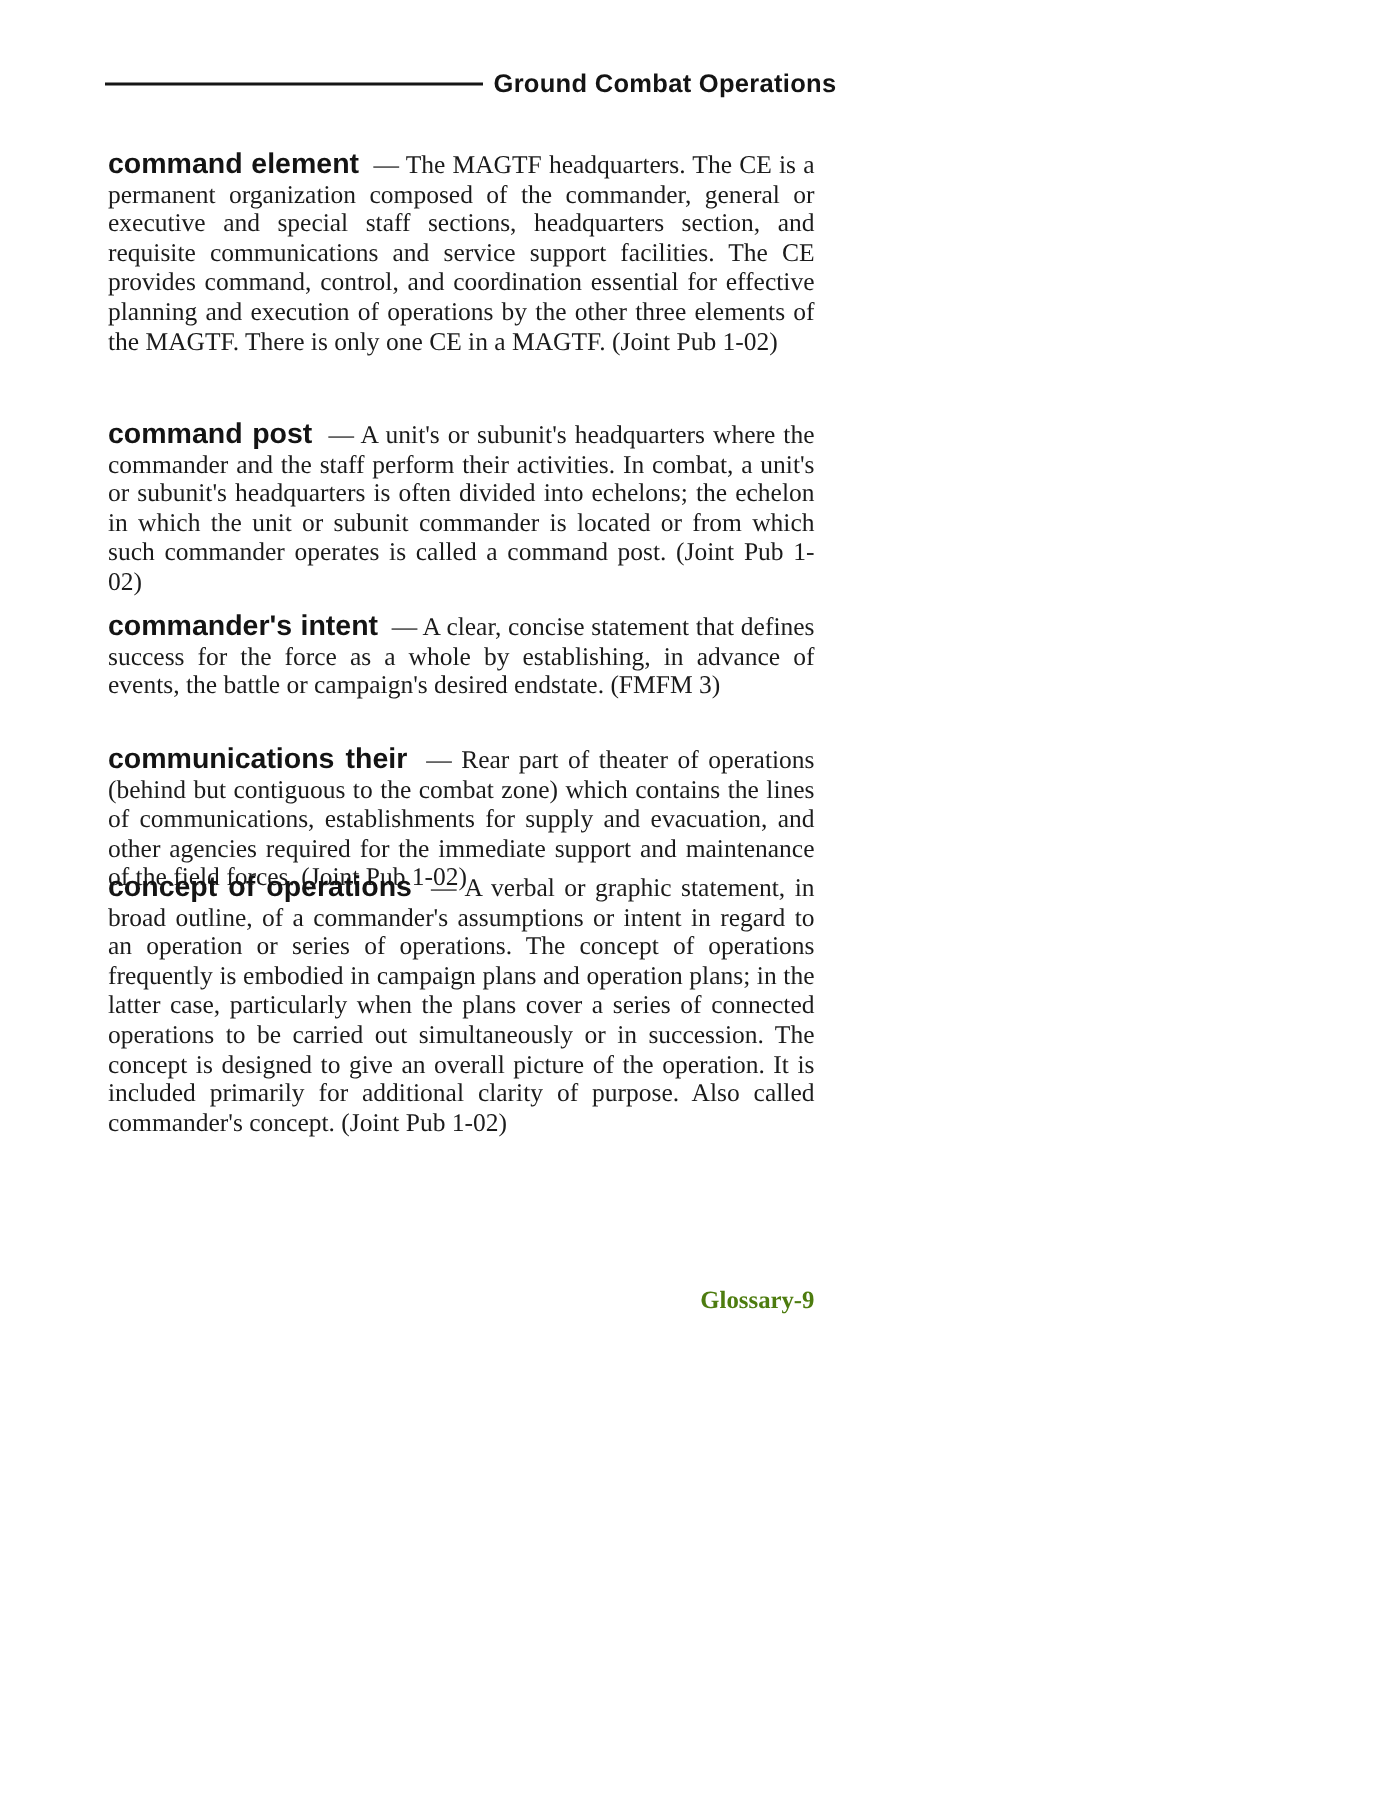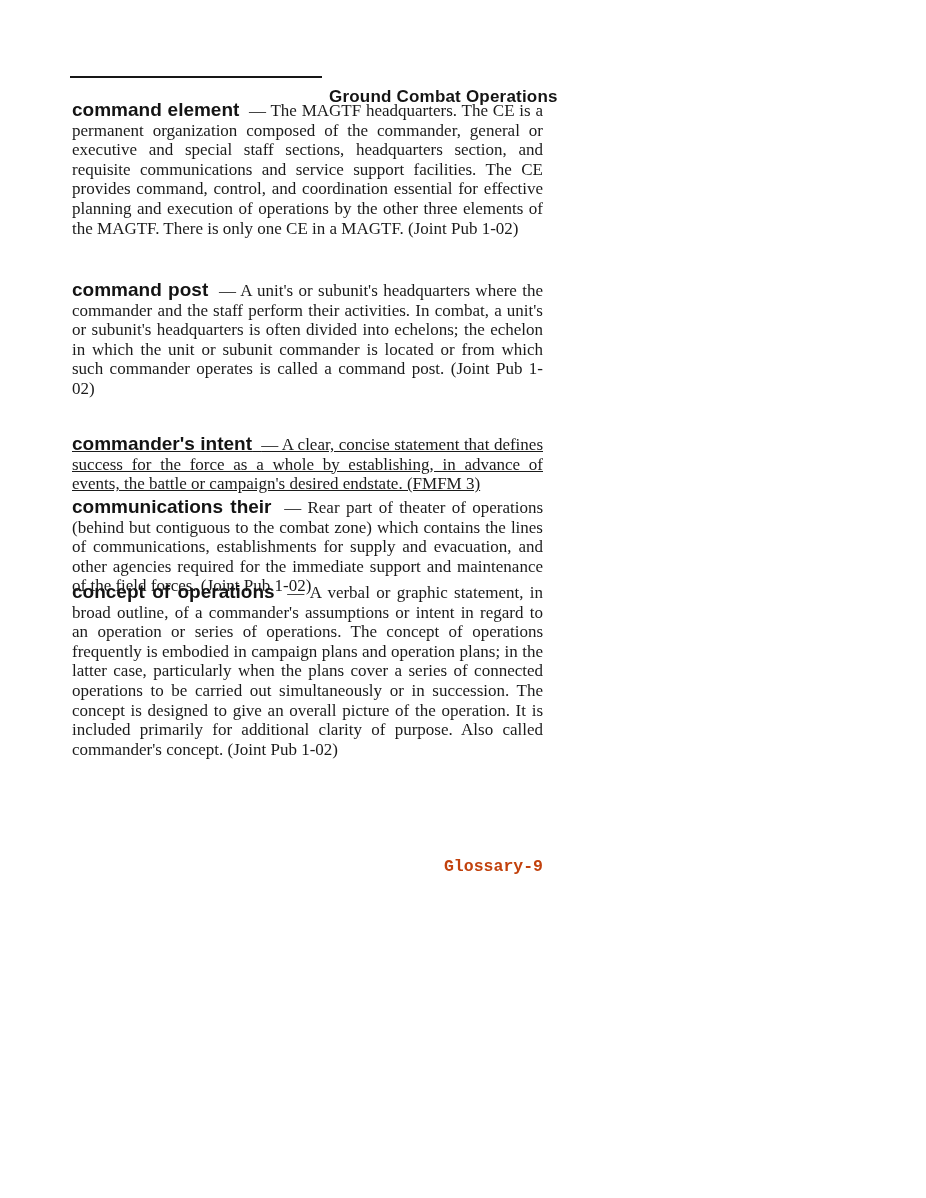--- a/index.html
+++ b/index.html
@@ -29,56 +29,55 @@
     margin-right: 7px;
     flex: 0 0 auto;
   }
   .header-title {
     font-family: "Liberation Sans", sans-serif;
     font-weight: bold;
     font-size: 17px;
     letter-spacing: 0.2px;
     white-space: nowrap;
     color: #141414;
-    margin-top: 41px;
   }
 
   
   .entry {
     position: absolute;
     left: 72px;
     width: 471px;
     font-size: 17px;
     line-height: 19.6px;
     text-align: justify;
     color: #1b1b1b;
   }
   .entry .term {
     font-family: "Liberation Sans", sans-serif;
     font-weight: bold;
     font-size: 19px;
     color: #141414;
   }
   #entry-0 { top: 100px; }
   #entry-1 { top: 280px; }
-  #entry-2 { top: 434px; text-decoration: underline; }
+  #entry-2 { top: 408px; }
   #entry-3 { top: 497px; }
   #entry-4 { top: 582px; }
 
   
   .page-footer {
     position: absolute;
     left: 72px;
     top: 857px;
     width: 471px;
     text-align: right;
-    font-family: Liberation Mono, monospace;
+    font-family: Liberation Serif, serif;
     font-weight: bold;
     font-size: 16.5px;
-    color: #c2410c;
+    color: #4d7c0f;
   }
 </style>
 </head>
 <body>
 
 <div class="page-header">
   <div class="header-rule"></div>
   <div class="header-title">Ground Combat Operations</div>
 </div>
 

